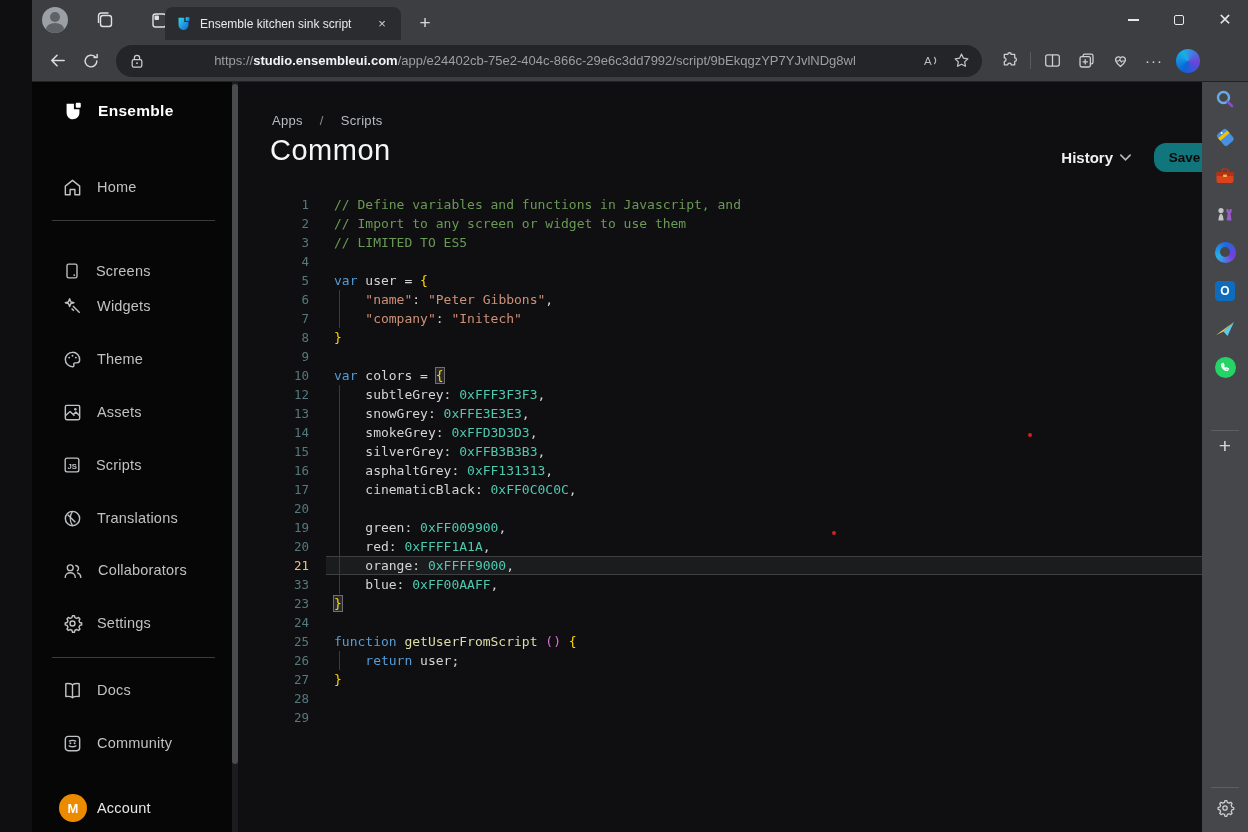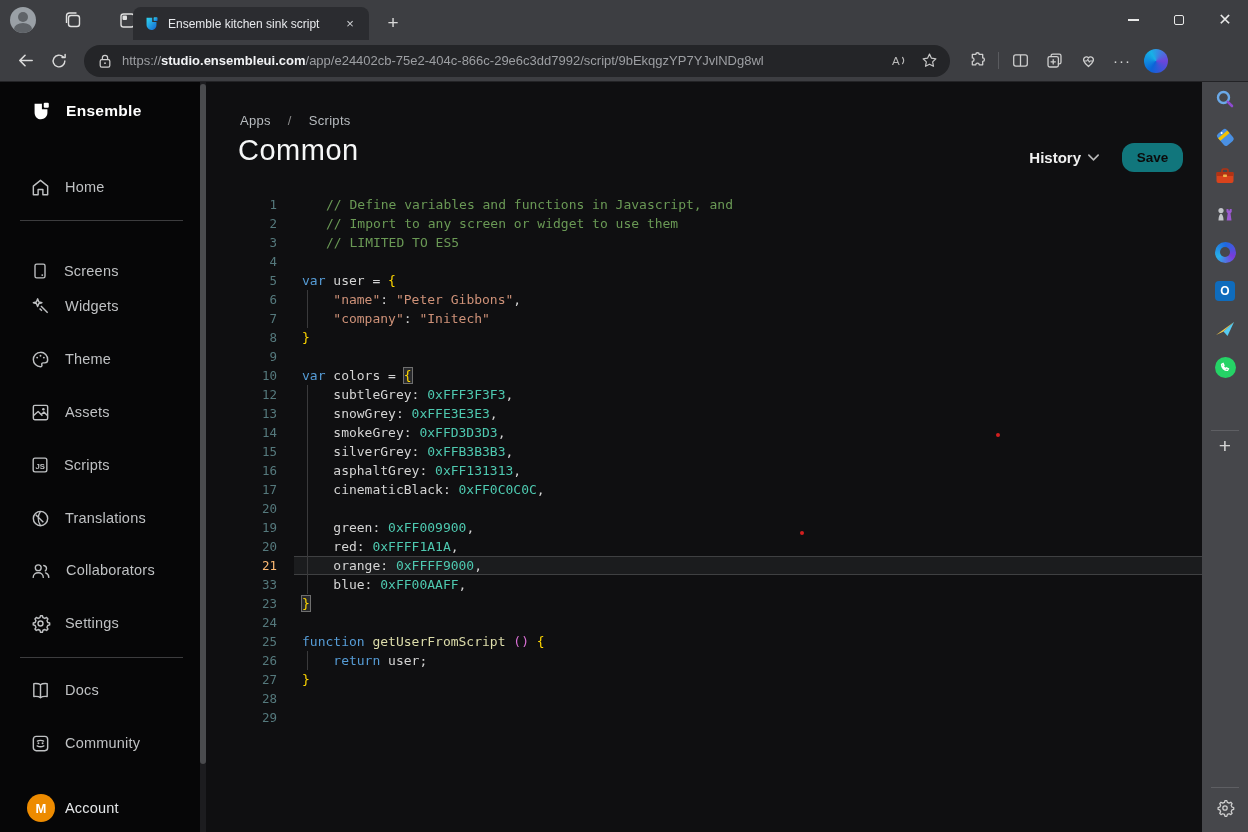--- a/index.html
+++ b/index.html
@@ -1,18 +1,18 @@
 <!DOCTYPE html>
 <html style="--tk-c: #6a9955; --tk-k: #569cd6; --tk-s: #ce9178; --tk-n: #4ec9b0; --tk-p: #d4d4d4; --tk-b: #ffd700; --tk-f: #dcdcaa; --tk-pa: #da70d6; --accent: #11767c;"><head>
 <meta charset="utf-8">
 <style>
   * { margin:0; padding:0; box-sizing:border-box; }
   html,body { background:#000; }
   .window { position:relative; width:1248px; height:832px; overflow:hidden;
-            font-family:"Liberation Sans", sans-serif; background:#0f0f11; }
+            font-family:"Liberation Sans", sans-serif; background:#0f0f11;padding-left:32px; }
 
   
   .titlebar { position:relative; height:40px; background:#3d3e42; }
   .tb-left { position:absolute; left:0; top:0; height:40px; display:flex; align-items:center; gap:20px; padding-left:10px; }
   .avatar { width:26px; height:26px; border-radius:50%; background:#9aa0a6; position:relative; overflow:hidden; cursor:pointer; }
   .avatar .head { position:absolute; left:8px; top:5px; width:10px; height:10px; border-radius:50%; background:#5f6368; }
   .avatar .body { position:absolute; left:4px; top:16px; width:18px; height:12px; border-radius:50%; background:#5f6368; }
   .tb-ic { width:34px; height:34px; display:flex; align-items:center; justify-content:center; border-radius:6px; cursor:pointer; }
   .tab { position:absolute; left:133px; top:7px; width:236px; height:33px; background:#2b2c30;
          border-radius:8px 8px 0 0; display:flex; align-items:center; padding:0 10px; gap:8px; cursor:pointer; }
@@ -24,21 +24,21 @@
   .wincontrols { position:absolute; right:0; top:0; height:40px; display:flex; }
   .wc { width:46px; height:40px; display:flex; align-items:center; justify-content:center; cursor:pointer; }
   .wc-min { width:11px; height:1.5px; background:#e8e8e8; }
   .wc-max { width:10px; height:10px; border:1.4px solid #e8e8e8; border-radius:2px; }
   .wc-close-x { color:#e8e8e8; font-size:16px; line-height:1; }
 
   
   .navbar { position:relative; height:42px; background:#3d3e42; display:flex; align-items:center; padding:0 8px; border-bottom:1px solid #232326; }
   .nav-btn { width:34px; height:34px; display:flex; align-items:center; justify-content:center; border-radius:6px; cursor:pointer; flex:0 0 auto; }
   .urlbar { height:32px; flex:0 0 auto; width:866px; margin-left:8px; background:#242528; border-radius:16px;
-            display:flex; align-items:center; padding:0 6px 0 14px; }
+            display:flex; align-items:center; padding:0 6px 0 14px;text-align:center; }
   .url-text { flex:1; font-size:13px; white-space:nowrap; overflow:hidden; margin-left:10px; }
   .url-scheme { color:#9d9fa3; } .url-domain { color:#f2f3f5; font-weight:700; } .url-path { color:#9d9fa3; }
   .pill-ic { width:30px; height:28px; display:flex; align-items:center; justify-content:center; border-radius:6px; cursor:pointer; flex:0 0 auto; }
   .nav-sep { width:1px; height:17px; background:#5a5b5f; margin:0 4px; flex:0 0 auto; }
   .copilot { width:24px; height:24px; border-radius:50%;
              background:conic-gradient(from 210deg,#0a64d8,#17b1e6,#6d45d9,#0a64d8); cursor:pointer; }
 
   
   .page { position:relative; height:750px; background:#0f0f11; }
 
@@ -66,21 +66,21 @@
               color:#0b0b0b; font-family:"Liberation Sans",sans-serif; font-size:13.5px; font-weight:700; cursor:pointer; }
 
   
   .editor { position:absolute; left:0; right:0; top:113px; font-family:"DejaVu Sans Mono",monospace; font-size:13px; }
   .line { display:flex; height:19px; line-height:19px; white-space:pre; }
   .ln { flex:0 0 88px; padding-right:17px; text-align:right; color:#55797d; font-size:12.5px; }
   .lc { flex:1; position:relative; padding-left:8px; }
   .guide { position:absolute; left:13px; top:0; bottom:0; width:1px; background:#3a3a3c; }
   .line.active .lc { background:#1b1c1e; box-shadow:inset 0 1px 0 #3f4042, inset 0 -1px 0 #3f4042; }
   .line.active .ln { color:#fdba74; }
-  .tk-c { color:var(--tk-c);margin-left:24px; } .tk-k { color:var(--tk-k); } .tk-s { color:var(--tk-s); }
+  .tk-c { color:var(--tk-c); } .tk-k { color:var(--tk-k); } .tk-s { color:var(--tk-s); }
   .tk-n { color:var(--tk-n); } .tk-p { color:var(--tk-p); } .tk-b { color:var(--tk-b); }
   .tk-f { color:var(--tk-f); } .tk-pa { color:var(--tk-pa); }
   .tk-bm { color:var(--tk-b); background:rgba(90,93,94,.35); outline:1px solid #6f6f6f; }
   .red-dot { position:absolute; width:4px; height:4px; border-radius:50%; background:#d21f1f; }
 
   
   .rail { position:absolute; right:0; top:0; width:46px; height:750px; background:#46474b; }
   .rail-ic { position:absolute; left:11px; width:24px; height:24px; display:flex; align-items:center; justify-content:center; cursor:pointer; }
   .rail-div { position:absolute; left:9px; width:28px; height:1px; background:#5e5f63; }
   .m365 { width:21px; height:21px; border-radius:50%; background:conic-gradient(#1e6ae1,#7a3bdc,#28b1e8,#1e6ae1); position:relative; }

